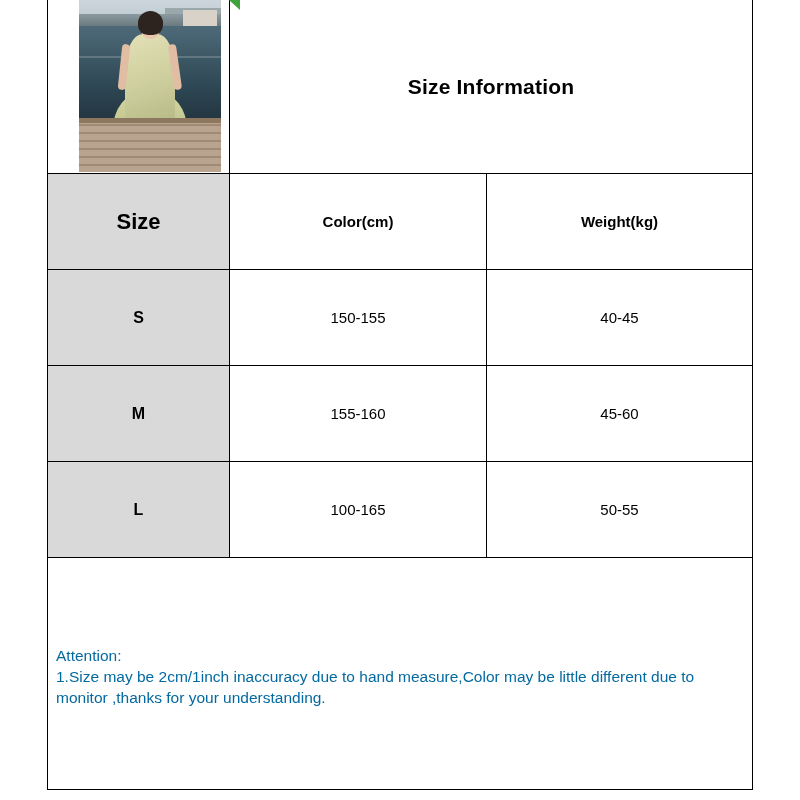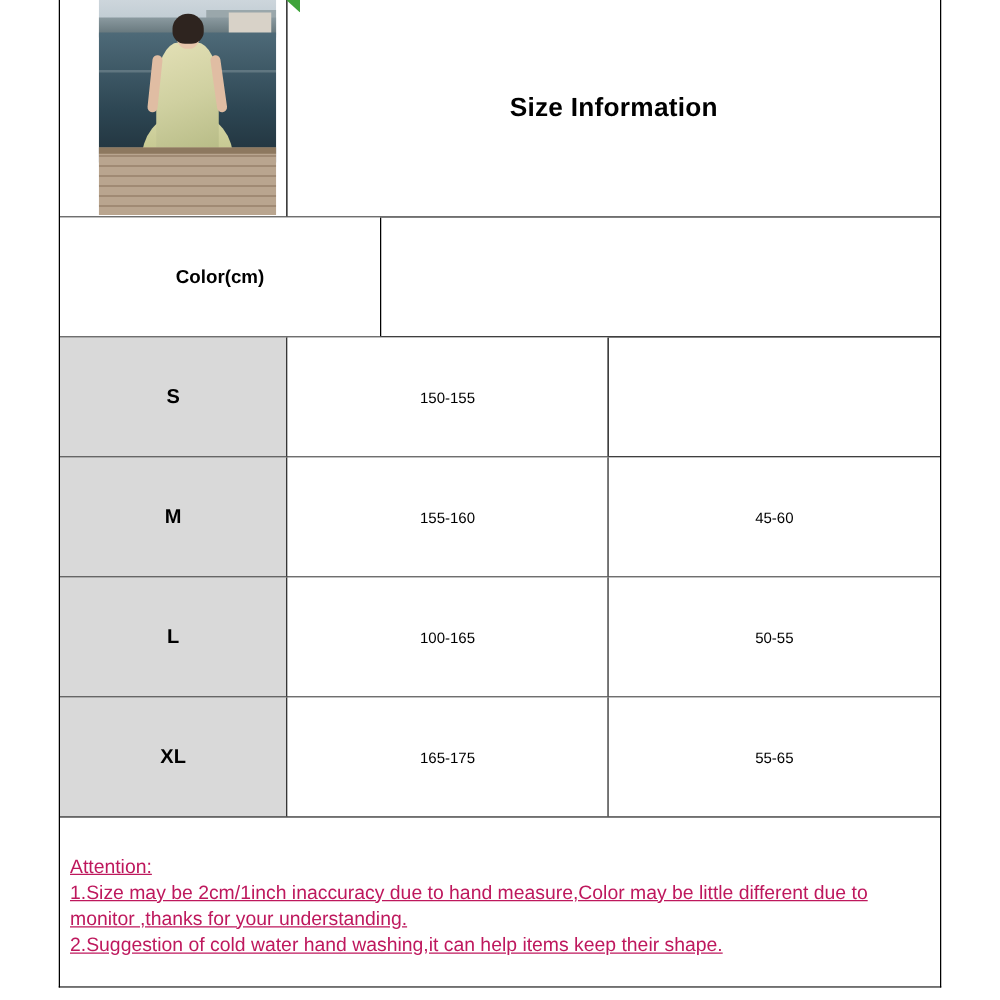--- a/index.html
+++ b/index.html
@@ -185,21 +185,21 @@
     box-sizing: border-box;
   }
   .row.header-row { height: 96px; flex: 0 0 96px; }
   .row.data-row { height: 96px; flex: 0 0 96px; }
 
   .cell {
     display: flex;
     align-items: center;
     justify-content: center;
     box-sizing: border-box;
-    font-size: 12px;
+    font-size: 15px;
   }
   .cell.c-size {
     width: 182px;
     flex: 0 0 182px;
     border-right: 1px solid #000000;
     background: #d9d9d9;
     font-weight: bold;
   }
   .cell.c-height {
     width: 257px;
@@ -220,22 +220,21 @@
   .attention {
     flex: 1 1 auto;
     padding: 6px 8px 0 8px;
     box-sizing: border-box;
     background: #ffffff;
   }
   .attention p {
     margin: 0;
     font-size: 15.5px;
     line-height: 21px;
-    color: #be185d;
-    text-decoration: underline;
+    color: #0369a1;
   }
 </style>
 </head>
 <body>
 
 <div class="page">
 
   <div class="chart">
 
     <div class="top-band">
@@ -257,51 +256,48 @@
         </div>
       </div>
       <div class="title-cell">
         <div class="title-text">Size Information</div>
       </div>
     </div>
 
     <div class="table">
 
       <div class="row header-row">
+        <div class="cell c-size">Size</div>
         <div class="cell c-height">Color(cm)</div>
+        <div class="cell c-weight">Weight(kg)</div>
       </div>
 
       <div class="row data-row">
         <div class="cell c-size">S</div>
         <div class="cell c-height">150-155</div>
+        <div class="cell c-weight">40-45</div>
       </div>
 
       <div class="row data-row">
         <div class="cell c-size">M</div>
         <div class="cell c-height">155-160</div>
         <div class="cell c-weight">45-60</div>
       </div>
 
       <div class="row data-row">
         <div class="cell c-size">L</div>
         <div class="cell c-height">100-165</div>
         <div class="cell c-weight">50-55</div>
       </div>
 
-      <div class="row data-row">
-        <div class="cell c-size">XL</div>
-        <div class="cell c-height">165-175</div>
-        <div class="cell c-weight">55-65</div>
-      </div>
 
     </div>
 
     <div class="attention">
       <p>Attention:</p>
       <p>1.Size may be 2cm/1inch inaccuracy due to hand measure,Color may be little different due to monitor ,thanks for your understanding.</p>
-      <p>2.Suggestion of cold water hand washing,it can help items keep their shape.</p>
     </div>
 
   </div>
 
   <div class="green-mark"></div>
 
 </div>
 
 </body></html>

